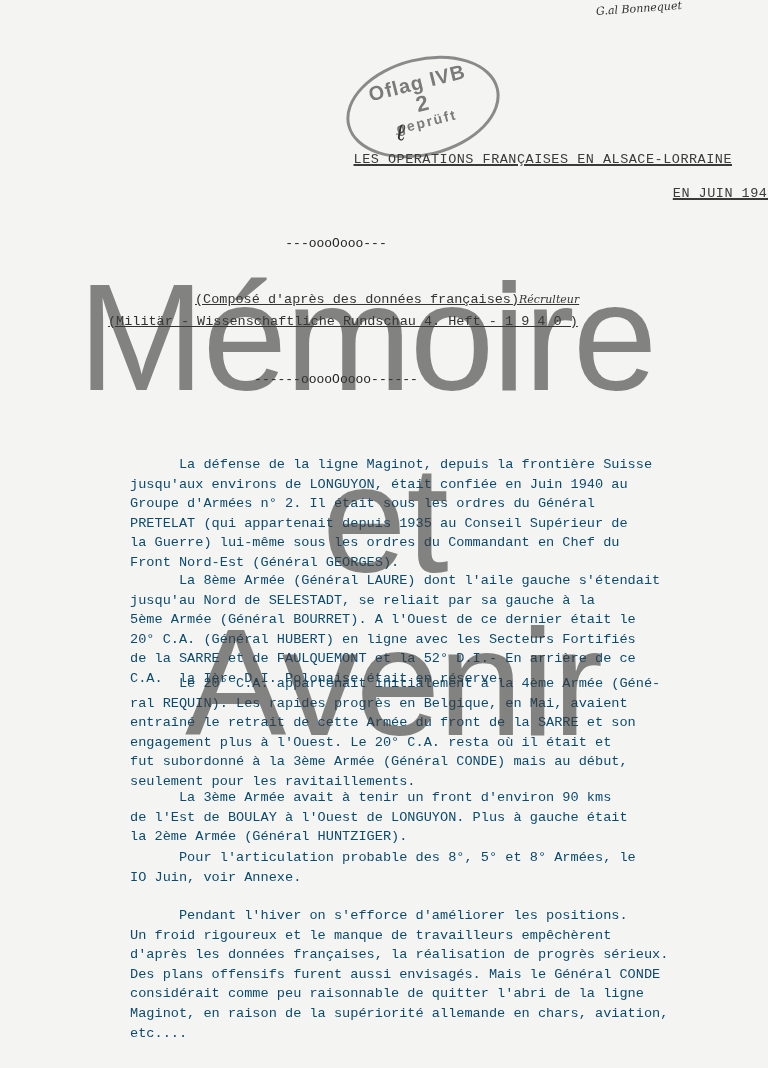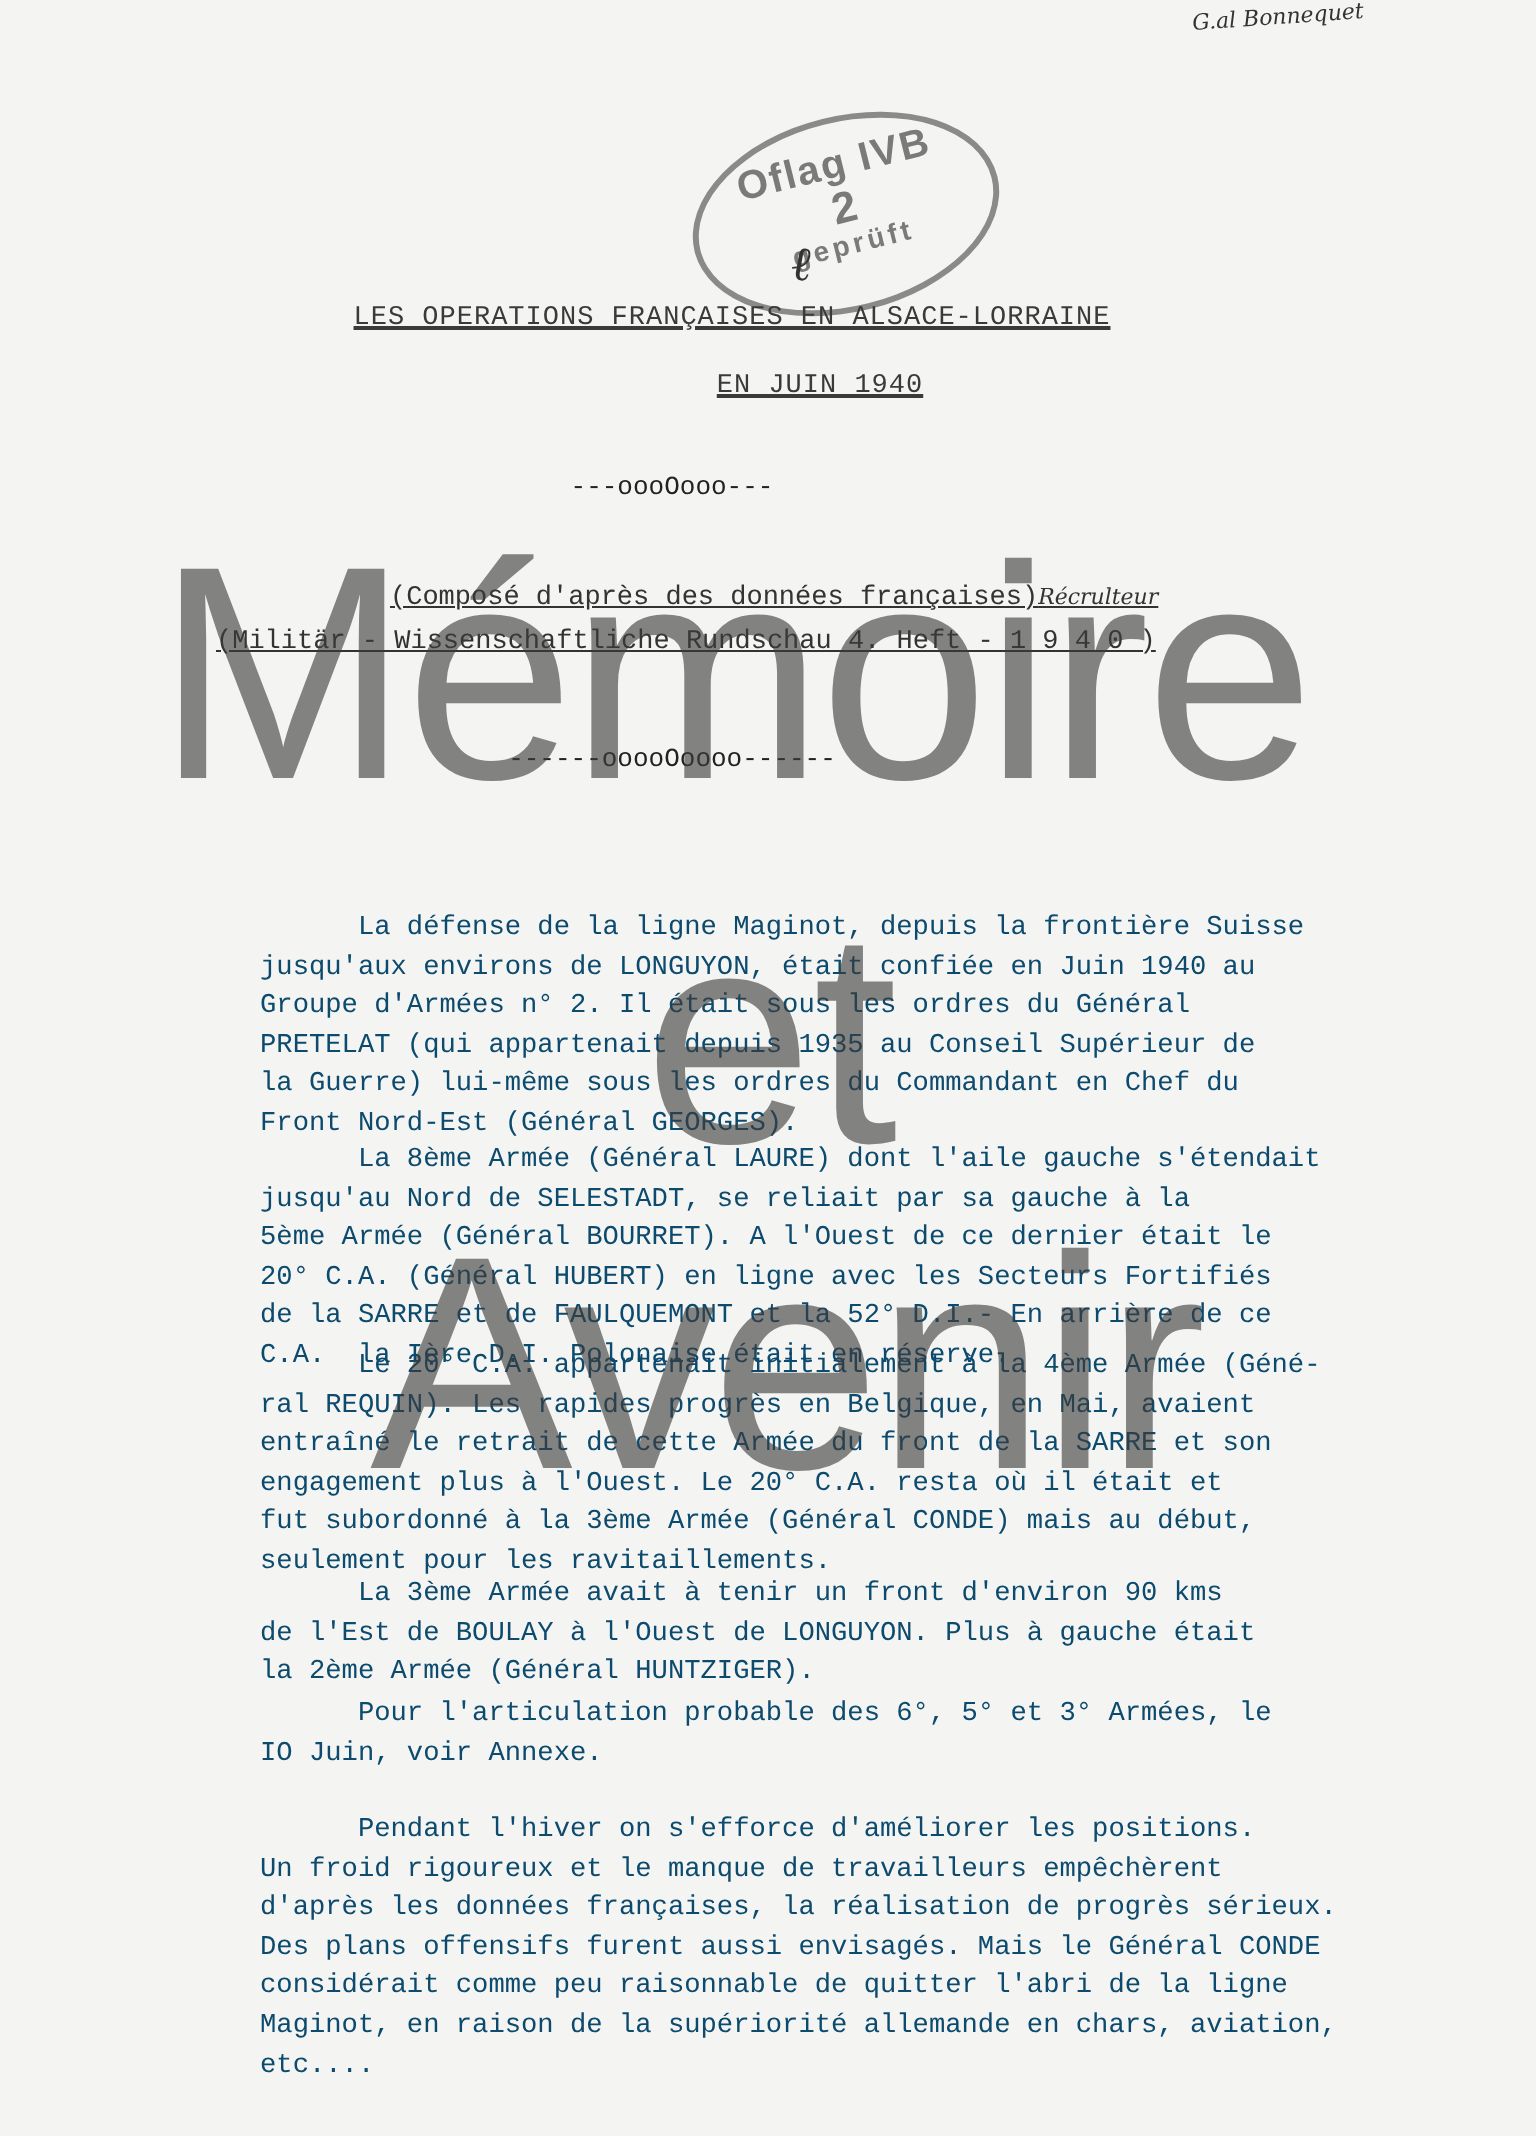--- a/index.html
+++ b/index.html
@@ -24,21 +24,21 @@
   }
   .stamp .l1 { font-size:20px; margin-top:10px; letter-spacing:1px; }
   .stamp .l2 { font-size:22px; line-height:20px; }
   .stamp .l3 { font-size:14px; letter-spacing:2px; }
   .stamp-sig {
     position:absolute; left:395px; top:118px;
     font-family:"DejaVu Serif", serif; font-size:24px; color:#333;
     transform:rotate(10deg);
   }
   .title {
-    position:absolute; left:0; width:732px; text-align:center;
+    position:absolute; left:0; width:732px; text-align:right;
     font-size:13.5px; letter-spacing:0.5px; color:#3a3a3a;
     text-decoration:underline; text-decoration-thickness:2px;
   }
   .sep { position:absolute; left:0; width:672px; text-align:center; font-size:13px; color:#222; }
   .sub { position:absolute; font-size:13.5px; color:#333; white-space:nowrap; }
   .uline { text-decoration:underline; }
   .para {
     position:absolute; left:130px; width:630px;
     font-size:13.6px; line-height:19.6px; color:#0c4a6e;
     white-space:pre;
@@ -90,21 +90,21 @@
 C.A.  la Ière D.I. Polonaise était en réserve.</div>
   <div class="para" style="top:674px;">      Le 20° C.A. appartenait initialement à la 4ème Armée (Géné-
 ral REQUIN). Les rapides progrès en Belgique, en Mai, avaient
 entraîné le retrait de cette Armée du front de la SARRE et son
 engagement plus à l'Ouest. Le 20° C.A. resta où il était et
 fut subordonné à la 3ème Armée (Général CONDE) mais au début,
 seulement pour les ravitaillements.</div>
   <div class="para" style="top:788px;">      La 3ème Armée avait à tenir un front d'environ 90 kms
 de l'Est de BOULAY à l'Ouest de LONGUYON. Plus à gauche était
 la 2ème Armée (Général HUNTZIGER).</div>
-  <div class="para" style="top:848px;">      Pour l'articulation probable des 6°, 5° et 3° Armées, le
+  <div class="para" style="top:848px;">      Pour l'articulation probable des 8°, 5° et 8° Armées, le
 IO Juin, voir Annexe.</div>
   <div class="para" style="top:906px;">      Pendant l'hiver on s'efforce d'améliorer les positions.
 Un froid rigoureux et le manque de travailleurs empêchèrent
 d'après les données françaises, la réalisation de progrès sérieux.
 Des plans offensifs furent aussi envisagés. Mais le Général CONDE
 considérait comme peu raisonnable de quitter l'abri de la ligne
 Maginot, en raison de la supériorité allemande en chars, aviation,
 etc....</div>
 
   <div class="watermark wm1">Mémoire</div>

